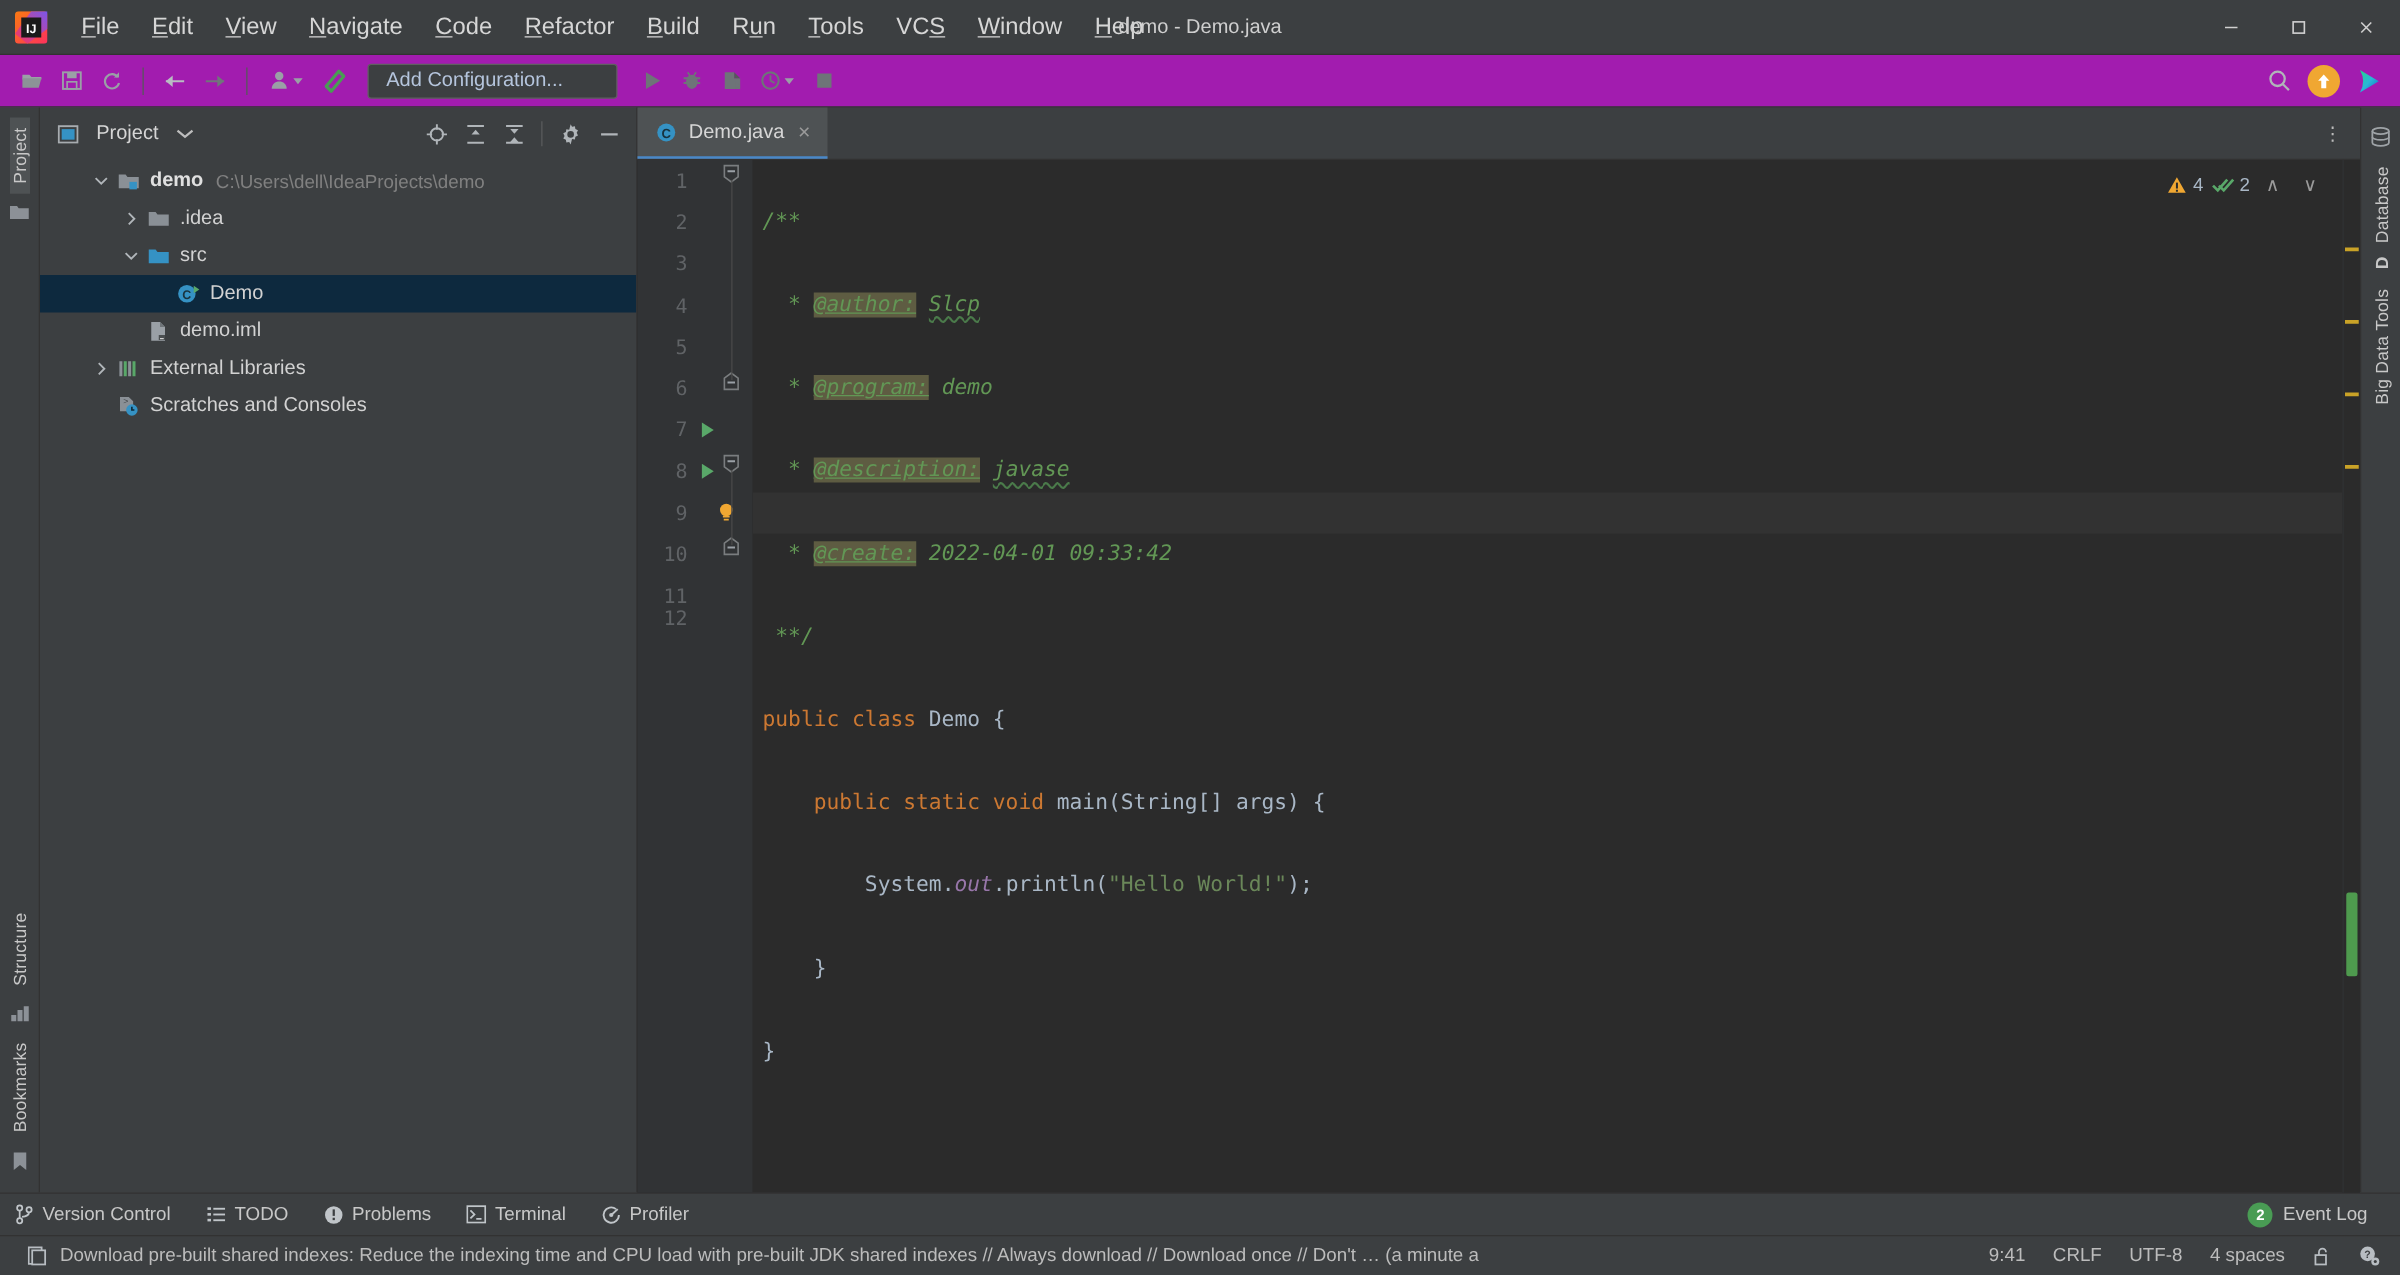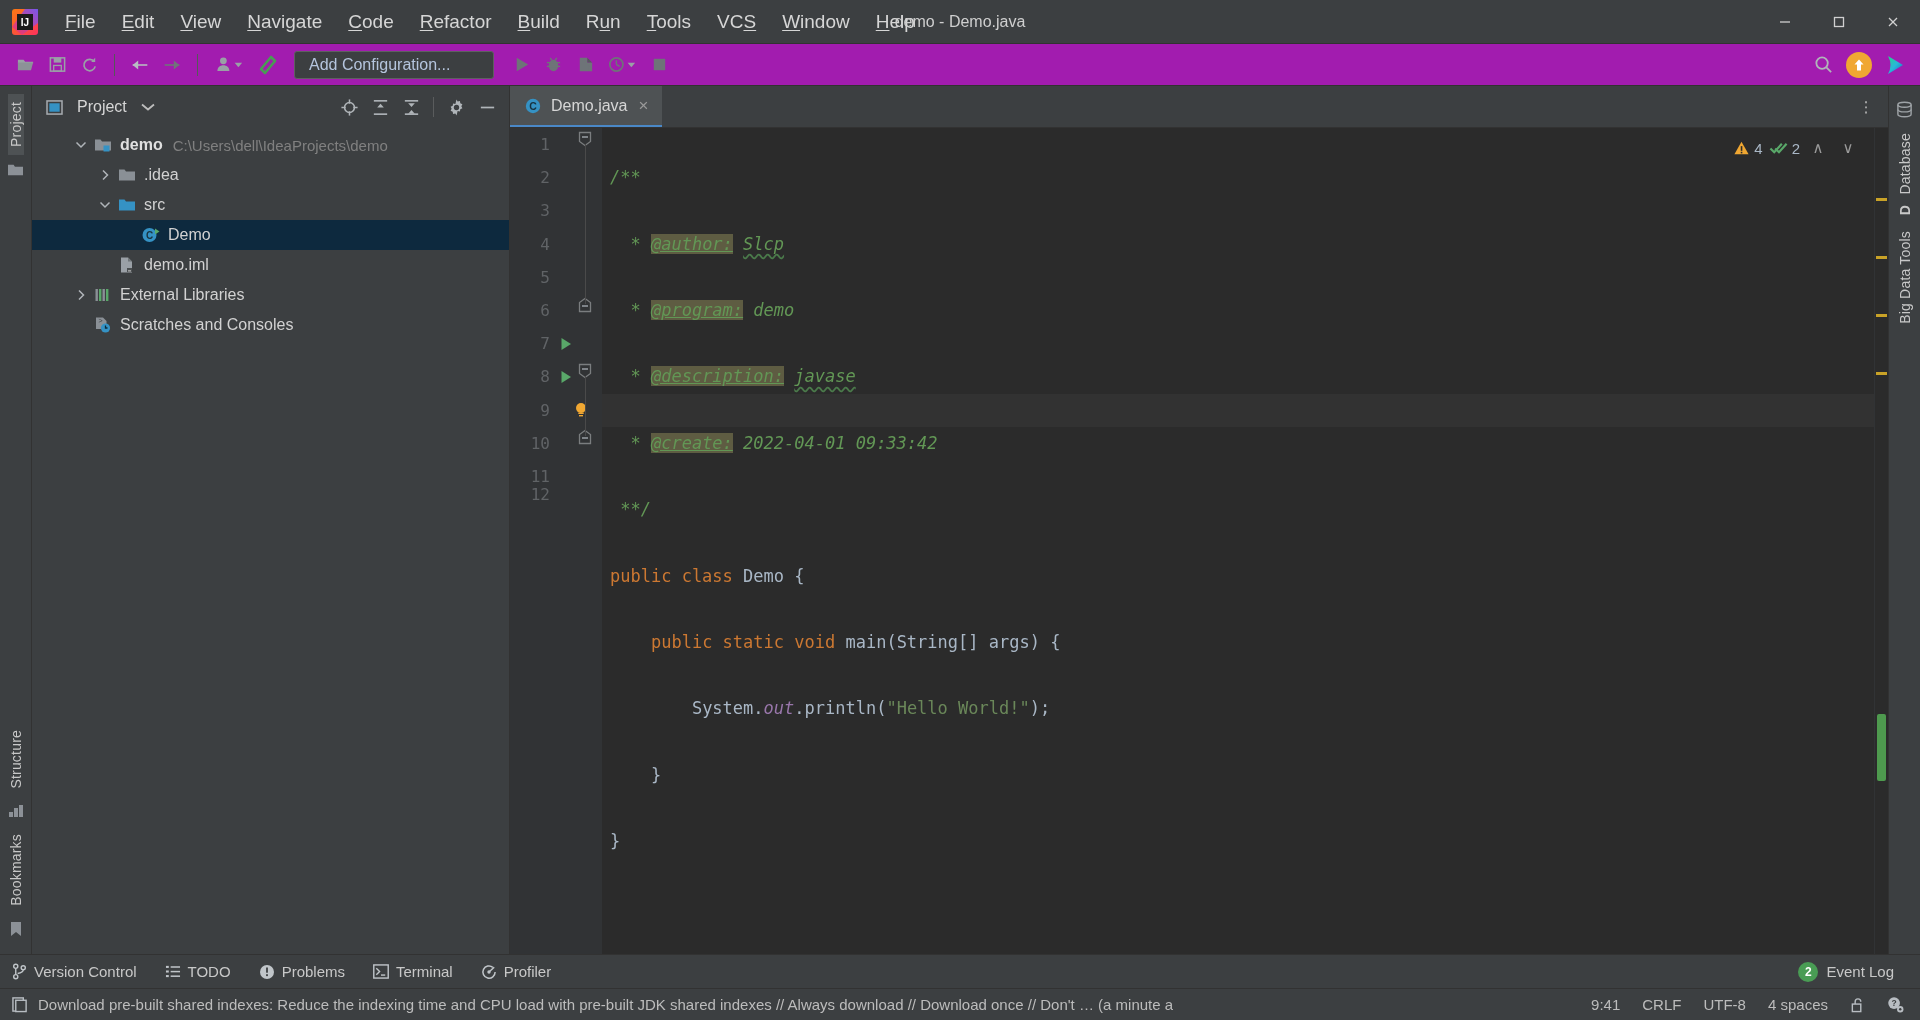--- a/index.html
+++ b/index.html
@@ -175,21 +175,21 @@
     color:#c8c8c8; cursor:default; white-space:nowrap;
   }
   .bb-right { margin-left:auto; display:flex; align-items:center; padding-right:14px; }
   .evt-badge {
     width:20px;height:20px;border-radius:50%;background:#499c54;color:#fff;
     display:flex;align-items:center;justify-content:center;font-size:12px;font-weight:bold;
     margin-right:8px;
   }
   .status-bar {
     height:32px; flex:0 0 32px; background:#3c3f41; display:flex; align-items:center;
-    border-top:1px solid #323232; padding-left:12px; font-size:15px; color:#bcbcbc; gap:10px;
+    border-top:1px solid #323232; padding-left:22px; font-size:15px; color:#bcbcbc; gap:10px;
   }
   .sb-msg { display:flex; align-items:center; gap:10px; overflow:hidden; white-space:nowrap;
             text-overflow:ellipsis; max-width:1460px; }
   .sb-right { margin-left:auto; display:flex; align-items:center; gap:22px; padding-right:16px; }
   .sb-cell { cursor:default; white-space:nowrap; }
   svg { display:block; }
 </style>
 </head>
 <body>
 

